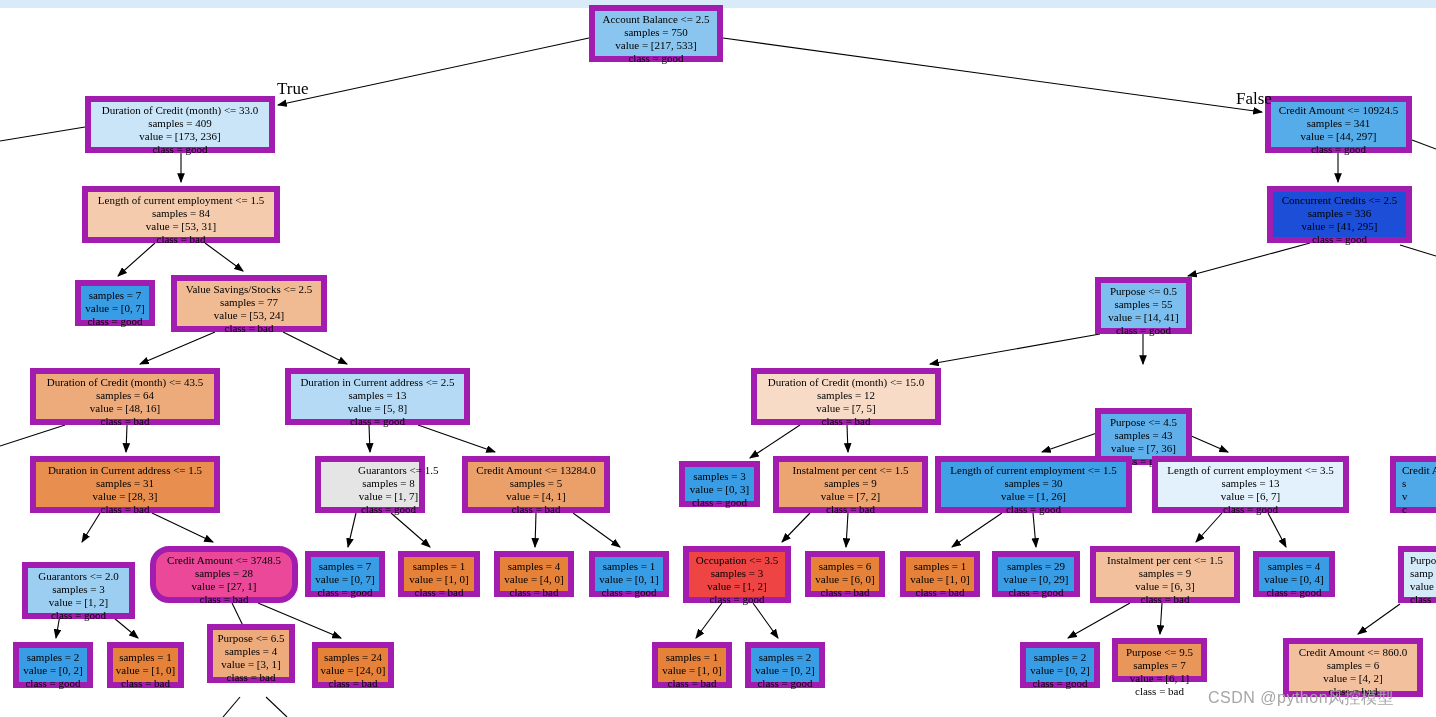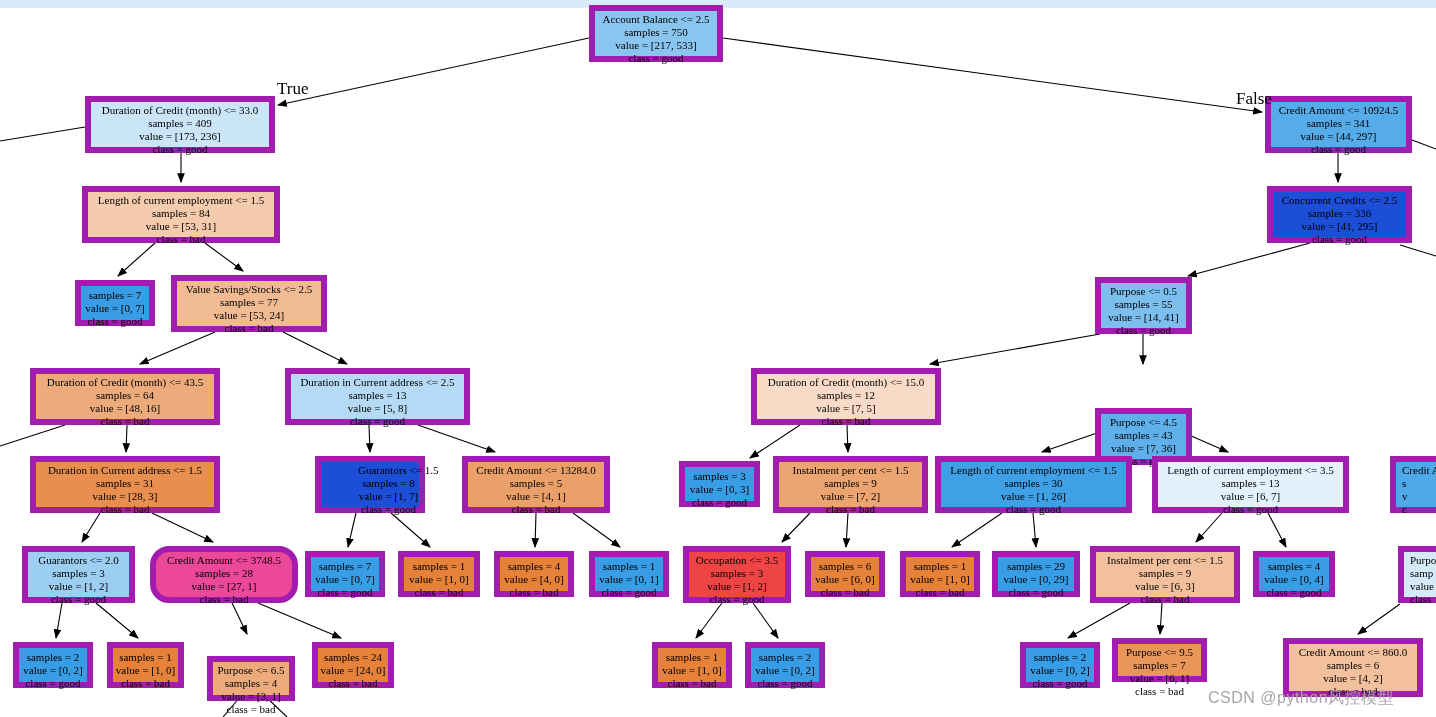--- a/index.html
+++ b/index.html
@@ -156,21 +156,21 @@
         <div class="nl">samples = 43</div>
         <div class="nl">value = [7, 36]</div>
         <div class="nl">class = good</div>
       </div>
       <div class="node" style="left: 30px; top: 456px; width: 190px; height: 57px; background: rgb(232, 142, 78);">
         <div class="nl">Duration in Current address &lt;= 1.5</div>
         <div class="nl">samples = 31</div>
         <div class="nl">value = [28, 3]</div>
         <div class="nl">class = bad</div>
       </div>
-      <div class="node" style="left: 315px; top: 456px; width: 110px; height: 57px; background: #1d4ed8; padding-left: 37px;">
+      <div class="node" style="left: 315px; top: 456px; width: 110px; height: 57px; background: #e5e5e5; padding-left: 37px;">
         <div class="nl">Guarantors &lt;= 1.5</div>
         <div class="nl">samples = 8</div>
         <div class="nl">value = [1, 7]</div>
         <div class="nl">class = good</div>
       </div>
       <div class="node" style="left: 462px; top: 456px; width: 148px; height: 57px; background: rgb(235, 160, 106);">
         <div class="nl">Credit Amount &lt;= 13284.0</div>
         <div class="nl">samples = 5</div>
         <div class="nl">value = [4, 1]</div>
         <div class="nl">class = bad</div>
@@ -197,21 +197,21 @@
         <div class="nl">samples = 13</div>
         <div class="nl">value = [6, 7]</div>
         <div class="nl">class = good</div>
       </div>
       <div class="node cut" style="left: 1390px; top: 456px; width: 120px; height: 57px; background: rgb(79, 168, 232);">
         <div class="nl">Credit A</div>
         <div class="nl">    s</div>
         <div class="nl">    v</div>
         <div class="nl">    c</div>
       </div>
-      <div class="node" style="left: 22px; top: 546px; width: 113px; height: 57px; background: rgb(156, 206, 242);">
+      <div class="node" style="left: 22px; top: 562px; width: 113px; height: 57px; background: rgb(156, 206, 242);">
         <div class="nl">Guarantors &lt;= 2.0</div>
         <div class="nl">samples = 3</div>
         <div class="nl">value = [1, 2]</div>
         <div class="nl">class = good</div>
       </div>
       <div class="node" style="left: 150px; top: 546px; width: 148px; height: 57px; background: #ec4899; border-radius: 19px;">
         <div class="nl">Credit Amount &lt;= 3748.5</div>
         <div class="nl">samples = 28</div>
         <div class="nl">value = [27, 1]</div>
         <div class="nl">class = bad</div>
@@ -277,21 +277,21 @@
       <div class="node leaf" style="left: 13px; top: 642px; width: 80px; height: 46px; background: rgb(57, 157, 229);">
         <div class="nl">samples = 2</div>
         <div class="nl">value = [0, 2]</div>
         <div class="nl">class = good</div>
       </div>
       <div class="node leaf" style="left: 107px; top: 642px; width: 77px; height: 46px; background: rgb(229, 129, 57);">
         <div class="nl">samples = 1</div>
         <div class="nl">value = [1, 0]</div>
         <div class="nl">class = bad</div>
       </div>
-      <div class="node" style="left: 207px; top: 656px; width: 88px; height: 45px; background: rgb(237, 171, 123);">
+      <div class="node" style="left: 207px; top: 624px; width: 88px; height: 59px; background: rgb(237, 171, 123);">
         <div class="nl">Purpose &lt;= 6.5</div>
         <div class="nl">samples = 4</div>
         <div class="nl">value = [3, 1]</div>
         <div class="nl">class = bad</div>
       </div>
       <div class="node leaf" style="left: 312px; top: 642px; width: 82px; height: 46px; background: rgb(229, 129, 57);">
         <div class="nl">samples = 24</div>
         <div class="nl">value = [24, 0]</div>
         <div class="nl">class = bad</div>
       </div>

